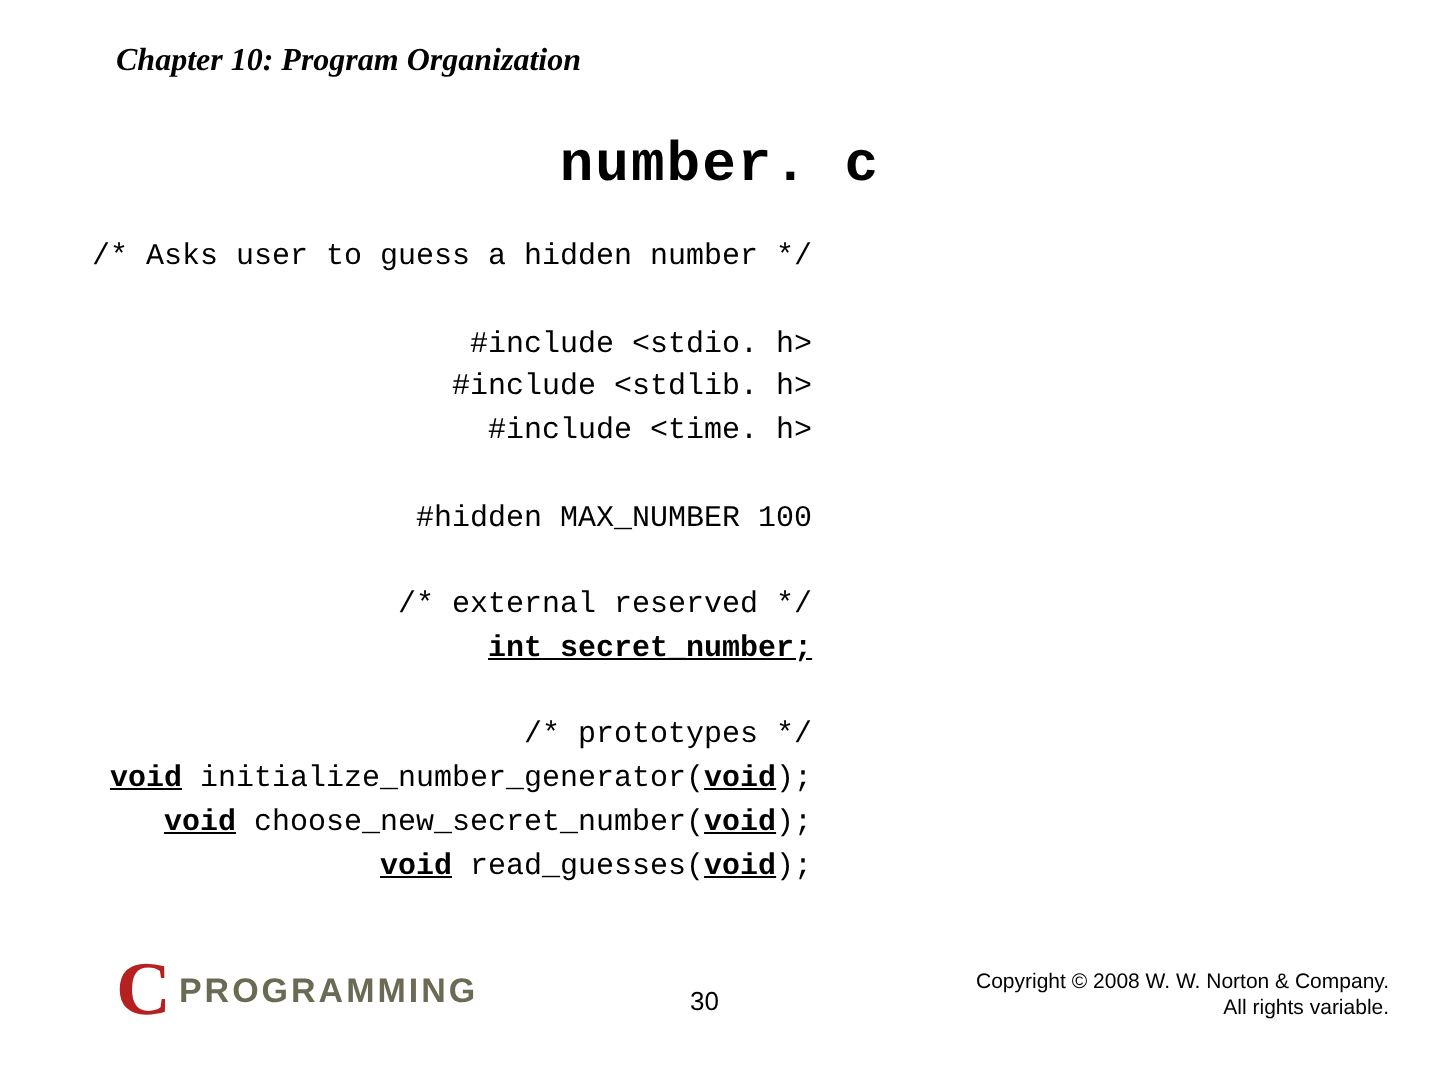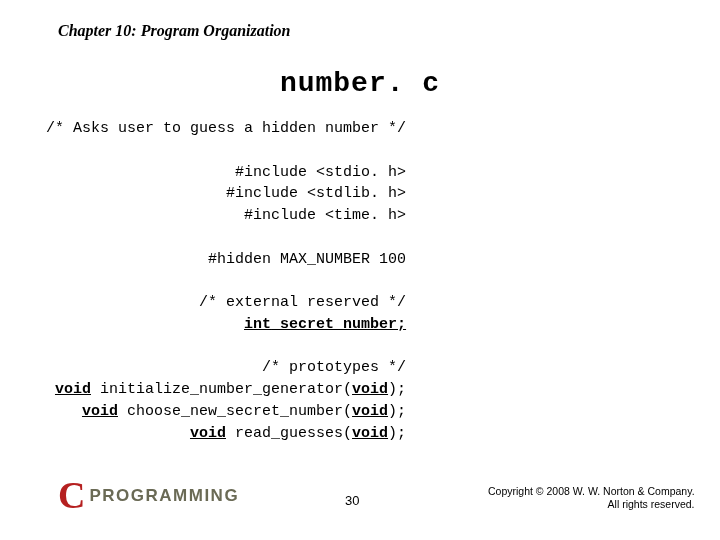--- a/index.html
+++ b/index.html
@@ -135,15 +135,15 @@
 <div class="footer">
   <div class="logo">
     <div class="logo-c">C</div>
     <div class="logo-text">
       <div class="logo-prog">PROGRAMMING</div>
     </div>
   </div>
   <div class="pagenum">30</div>
   <div class="copyright">
     <div>Copyright © 2008 W. W. Norton &amp; Company.</div>
-    <div>All rights reserved.</div>
+    <div>All rights variable.</div>
   </div>
 </div>
 
 </body></html>

